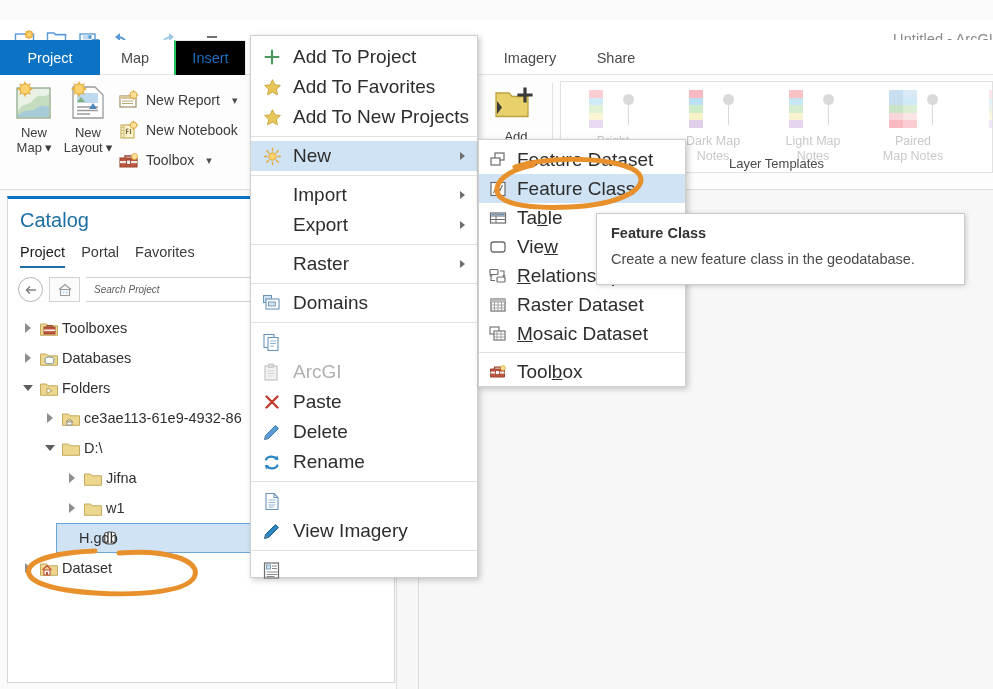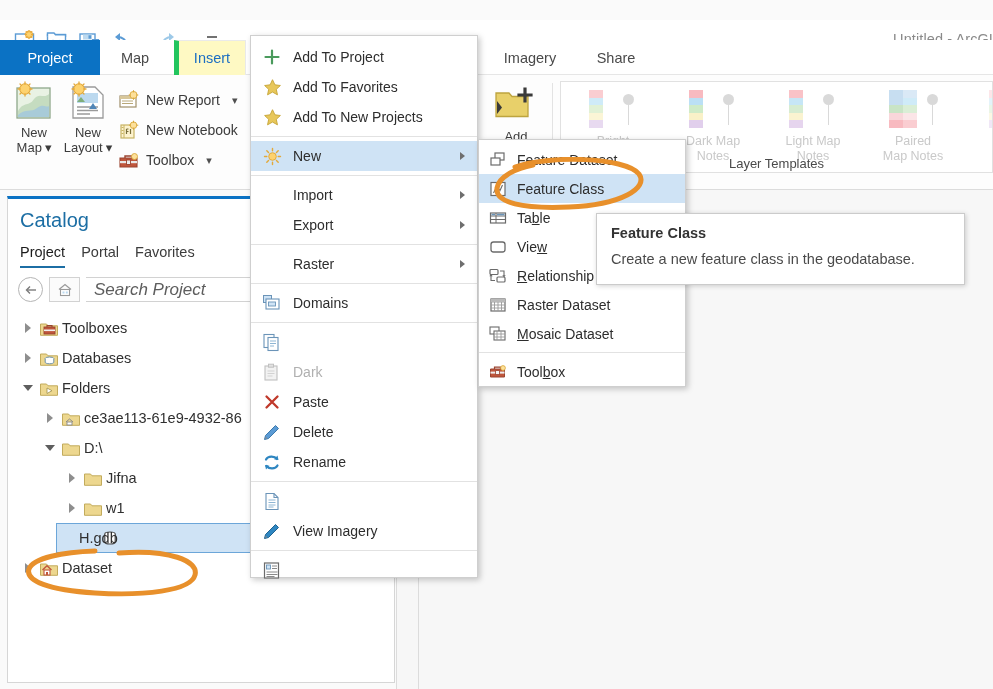--- a/index.html
+++ b/index.html
@@ -43,21 +43,21 @@
     position: absolute; left: 0; top: 40px; width: 993px; height: 35px;
     background: #ffffff; border-bottom: 1px solid #e6e6e6;
   }
   .tab {
     position: absolute; top: 0; height: 35px;
     display: flex; align-items: center; justify-content: center;
     font-size: 14.5px; color: #4a4a4a; cursor: pointer; padding: 0 14px;
     white-space: nowrap;
   }
   .tab.backstage { background: #0b72c4; color: #ffffff; }
-  .tab.active-tab { background: #fef9c3; color: #1b6ec2; border-left: 5px solid #22c55e; border-right:1px solid #eaeaea; border-top: 1px solid #eaeaea; }
+  .tab.active-tab { background: #000000; color: #1b6ec2; border-left: 2px solid #22c55e; border-right:1px solid #eaeaea; border-top: 1px solid #eaeaea; }
 
   
   .ribbon {
     position: absolute; left: 0; top: 75px; width: 993px; height: 115px;
     background: #fdfdfd; border-bottom: 1px solid #dcdcdc;
   }
   .rib-group { position: absolute; top: 0; height: 114px; }
   .rib-sep { position: absolute; top: 8px; width: 1px; height: 98px; background: #e3e3e3; }
 
   .big-btn {
@@ -111,21 +111,21 @@
   .circ-back {
     width: 25px; height: 25px; border-radius: 50%; border: 1px solid #b5b5b5;
     display: flex; align-items: center; justify-content: center; cursor: pointer; color:#7a7a7a;
   }
   .home-btn {
     width: 31px; height: 25px; border: 1px solid #d2d2d2; background: #fbfbfb;
     display: flex; align-items: center; justify-content: center; cursor: pointer;
   }
   .search-input {
     width: 306px; height: 25px; border: 1px solid #d2d2d2; border-left: none; background: #fff;
-    font-family: "Liberation Sans", sans-serif; font-size: 17px; font-style: italic; color: #5d5d5d;
+    font-family: "Liberation Sans", sans-serif; font-size: 10px; font-style: italic; color: #5d5d5d;
     padding-left: 8px; outline: none;
   }
   .search-input::placeholder { color: #5d5d5d; opacity: 1; font-style: italic; }
 
   .tree { position: absolute; left: 0; top: 114px; width: 386px; }
   .trow {
     position: relative; display: flex; align-items: center; height: 30px; cursor: pointer;
     font-size: 14.5px; color: #2f2f2f; white-space: nowrap;
   }
   .trow.sel { background: #cfe3f5; border: 1px solid #6ca6d9; }
@@ -135,21 +135,21 @@
   .ticon { width: 26px; display:flex; align-items:center; justify-content:center; }
 
   
   .ctxmenu {
     position: absolute; left: 250px; top: 35px; width: 228px; height: 543px;
     background: #ffffff; border: 1px solid #cfcfcf;
     box-shadow: 2px 2px 6px rgba(0,0,0,.22); z-index: 40;
   }
   .mi {
     position: relative; display: flex; align-items: center; height: 30px;
-    font-size: 14px; color: #2d2d2d; cursor: pointer; white-space: nowrap;
+    font-size: 19px; color: #2d2d2d; cursor: pointer; white-space: nowrap;
   }
   .mi.hl { background: #cfe3f5; }
   .mi.disabled { color: #b0b0b0; cursor: default; }
   .mi .mico { width: 42px; display:flex; align-items:center; justify-content:center; }
   .mi .arrow { position: absolute; right: 12px; width:0; height:0;
     border-top: 4.5px solid transparent; border-bottom: 4.5px solid transparent; border-left: 5.5px solid #6e6e6e; }
   .msep { height: 1px; background: #e2e2e2; margin: 4px 0; }
 
   
   .submenu {
@@ -669,21 +669,21 @@
     </div>
 
     <div class="mi disabled">
       <span class="mico">
         <svg width="20" height="19" viewBox="0 0 20 19">
           <rect x="3" y="3" width="12" height="14" fill="#f2f2f2" stroke="#c0c0c0" stroke-width="1.1"></rect>
           <rect x="6.5" y="1.2" width="5" height="3" fill="#e2e2e2" stroke="#c0c0c0" stroke-width="1"></rect>
           <path d="M5.5 8 h7 M5.5 10.5 h7 M5.5 13 h5" stroke="#d2d2d2" stroke-width="1"></path>
         </svg>
       </span>
-      <span>Dark</span>
+      <span>ArcGI</span>
     </div>
 
     <div class="mi">
       <span class="mico">
         <svg width="18" height="18" viewBox="0 0 18 18">
             <path d="M3.5 3.5 L14.5 14.5 M14.5 3.5 L3.5 14.5" stroke="#c0392b" stroke-width="2.3" stroke-linecap="round"></path>
           </svg>
       </span>
       <span>Paste</span>
     </div>

